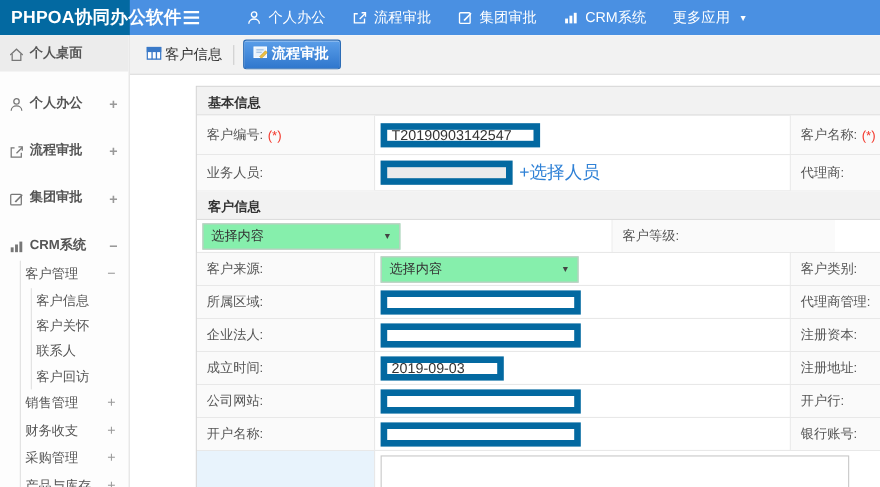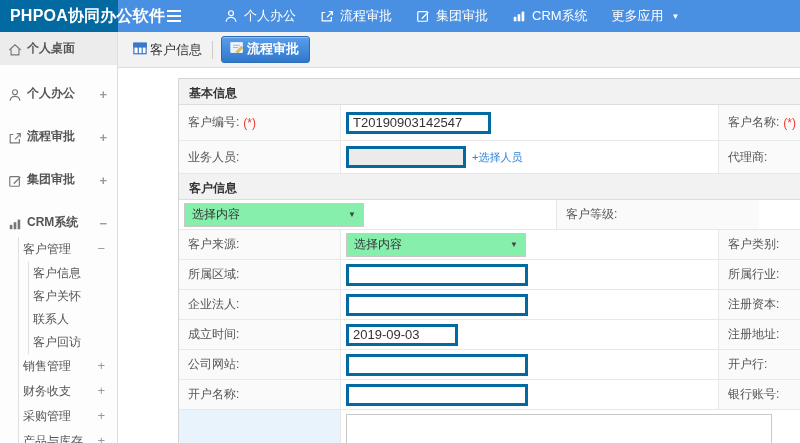--- a/index.html
+++ b/index.html
@@ -49,25 +49,25 @@
   .fsection { background:#f2f2f2; border-bottom:1px solid #ddd; font-weight:bold; color:#333;
     padding:6px 10px; height:26px; }
   .frow { display:flex; border-bottom:1px solid #e8e8e8; }
   .cl { width:162px; flex:none; background:#fafafa; border-right:1px solid #e8e8e8;
     display:flex; align-items:center; padding-left:9px; }
   .cf { width:378px; flex:none; border-right:1px solid #e8e8e8;
     display:flex; align-items:center; padding-left:5px; }
   .cr { width:202px; flex:none; background:#fafafa; display:flex; align-items:center; padding-left:9px; }
   .h36 { height:36px; } .h33 { height:33px; } .h30 { height:30px; }
   .req { color:#f33a2e; margin-left:4px; }
-  .ti { height:22px; border:3px solid #0369a1; padding:0 4px; font-size:13px; color:#333;
+  .ti { height:22px; border:6px solid #0369a1; padding:0 4px; font-size:13px; color:#333;
     font-family:inherit; background:#fff; }
   .w145 { width:145px; } .w120 { width:120px; } .w182 { width:182px; } .w128 { width:112px; }
   .dis { background:#ebebeb; }
-  .link { color:#2f81d6; text-decoration:none; margin-left:6px; font-size:11px; cursor:pointer; }
+  .link { color:#2f81d6; text-decoration:none; margin-left:6px; font-size:16px; cursor:pointer; }
   .sel { width:180px; height:24px; border:1px solid #c8c8c8; background:#86efac; color:#333;
     display:flex; align-items:center; justify-content:space-between; padding:0 7px; cursor:pointer; }
   .sel .arrow { font-size:8px; color:#444; }
   .lastrow { display:flex; height:80px; border-bottom:1px solid #e8e8e8; }
   .lastrow .cl { background:#e8f3fc; align-items:flex-start; padding-top:8px; }
   .cspan { flex:1; padding:4px 0 0 5px; }
   .ta { width:426px; height:60px; border:1px solid #c8c8c8; resize:none; font-family:inherit; }
 </style>
 </head>
 <body>
@@ -305,21 +305,21 @@
         </div>
 
         <div class="frow h30">
           <div class="cl">
               <span>所属区域:</span>
             </div>
           <div class="cf">
               <input class="ti w182" value="" style="">
             </div>
           <div class="cr">
-              <span>所属行业:</span>
+              <span>代理商管理:</span>
             </div>
         </div>
 
         <div class="frow h30">
           <div class="cl">
               <span>企业法人:</span>
             </div>
           <div class="cf">
               <input class="ti w182" value="" style="">
             </div>

